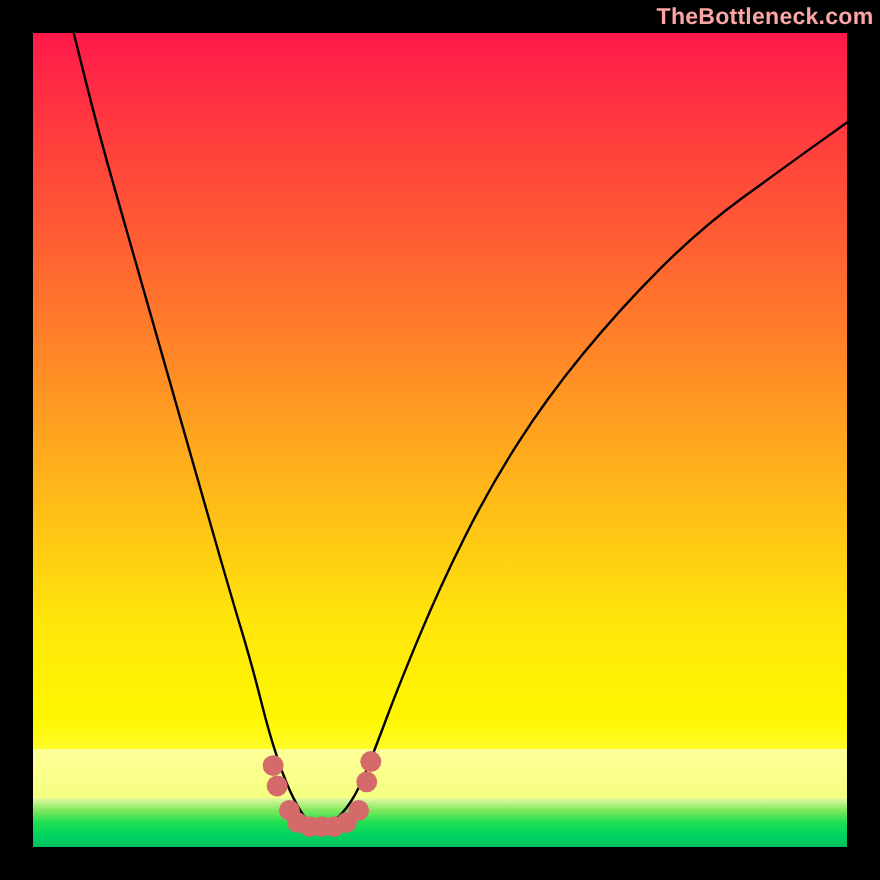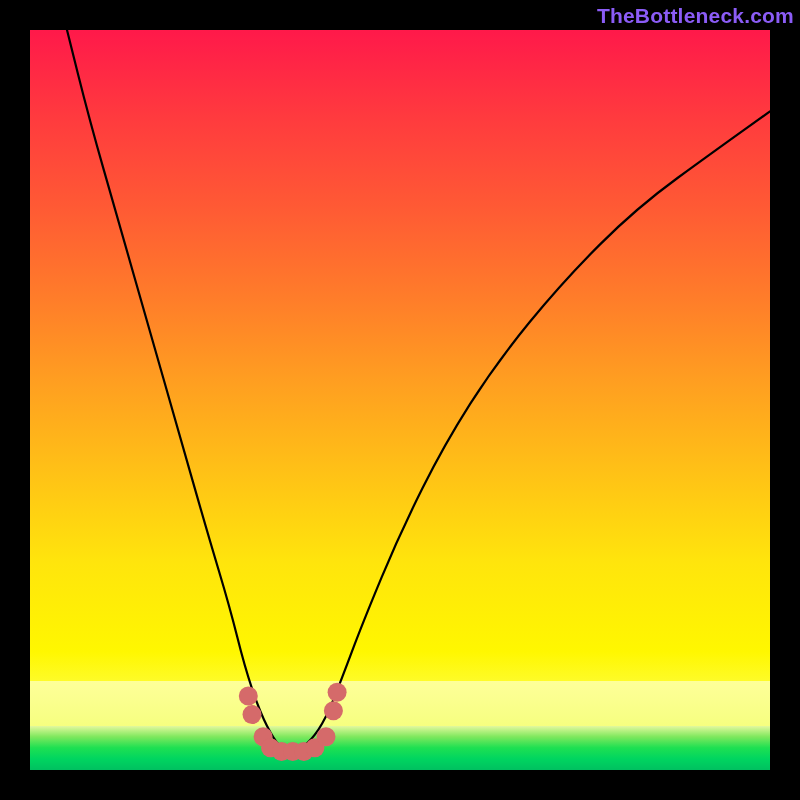--- a/index.html
+++ b/index.html
@@ -54,21 +54,21 @@
     position: absolute;
     left: 0; top: 0;
     width: 740px;
     height: 740px;
     overflow: visible;
   }
   .watermark {
     position: absolute;
     top: 4px;
     right: 6px;
-    color: #8b5cf6;
+    color: #fca5a5;
     font-size: 21px;
     font-weight: 600;
     letter-spacing: 0.2px;
   }
 </style>
 </head>
 <body>
 
 <div class="frame">
   <div class="watermark">TheBottleneck.com</div>

